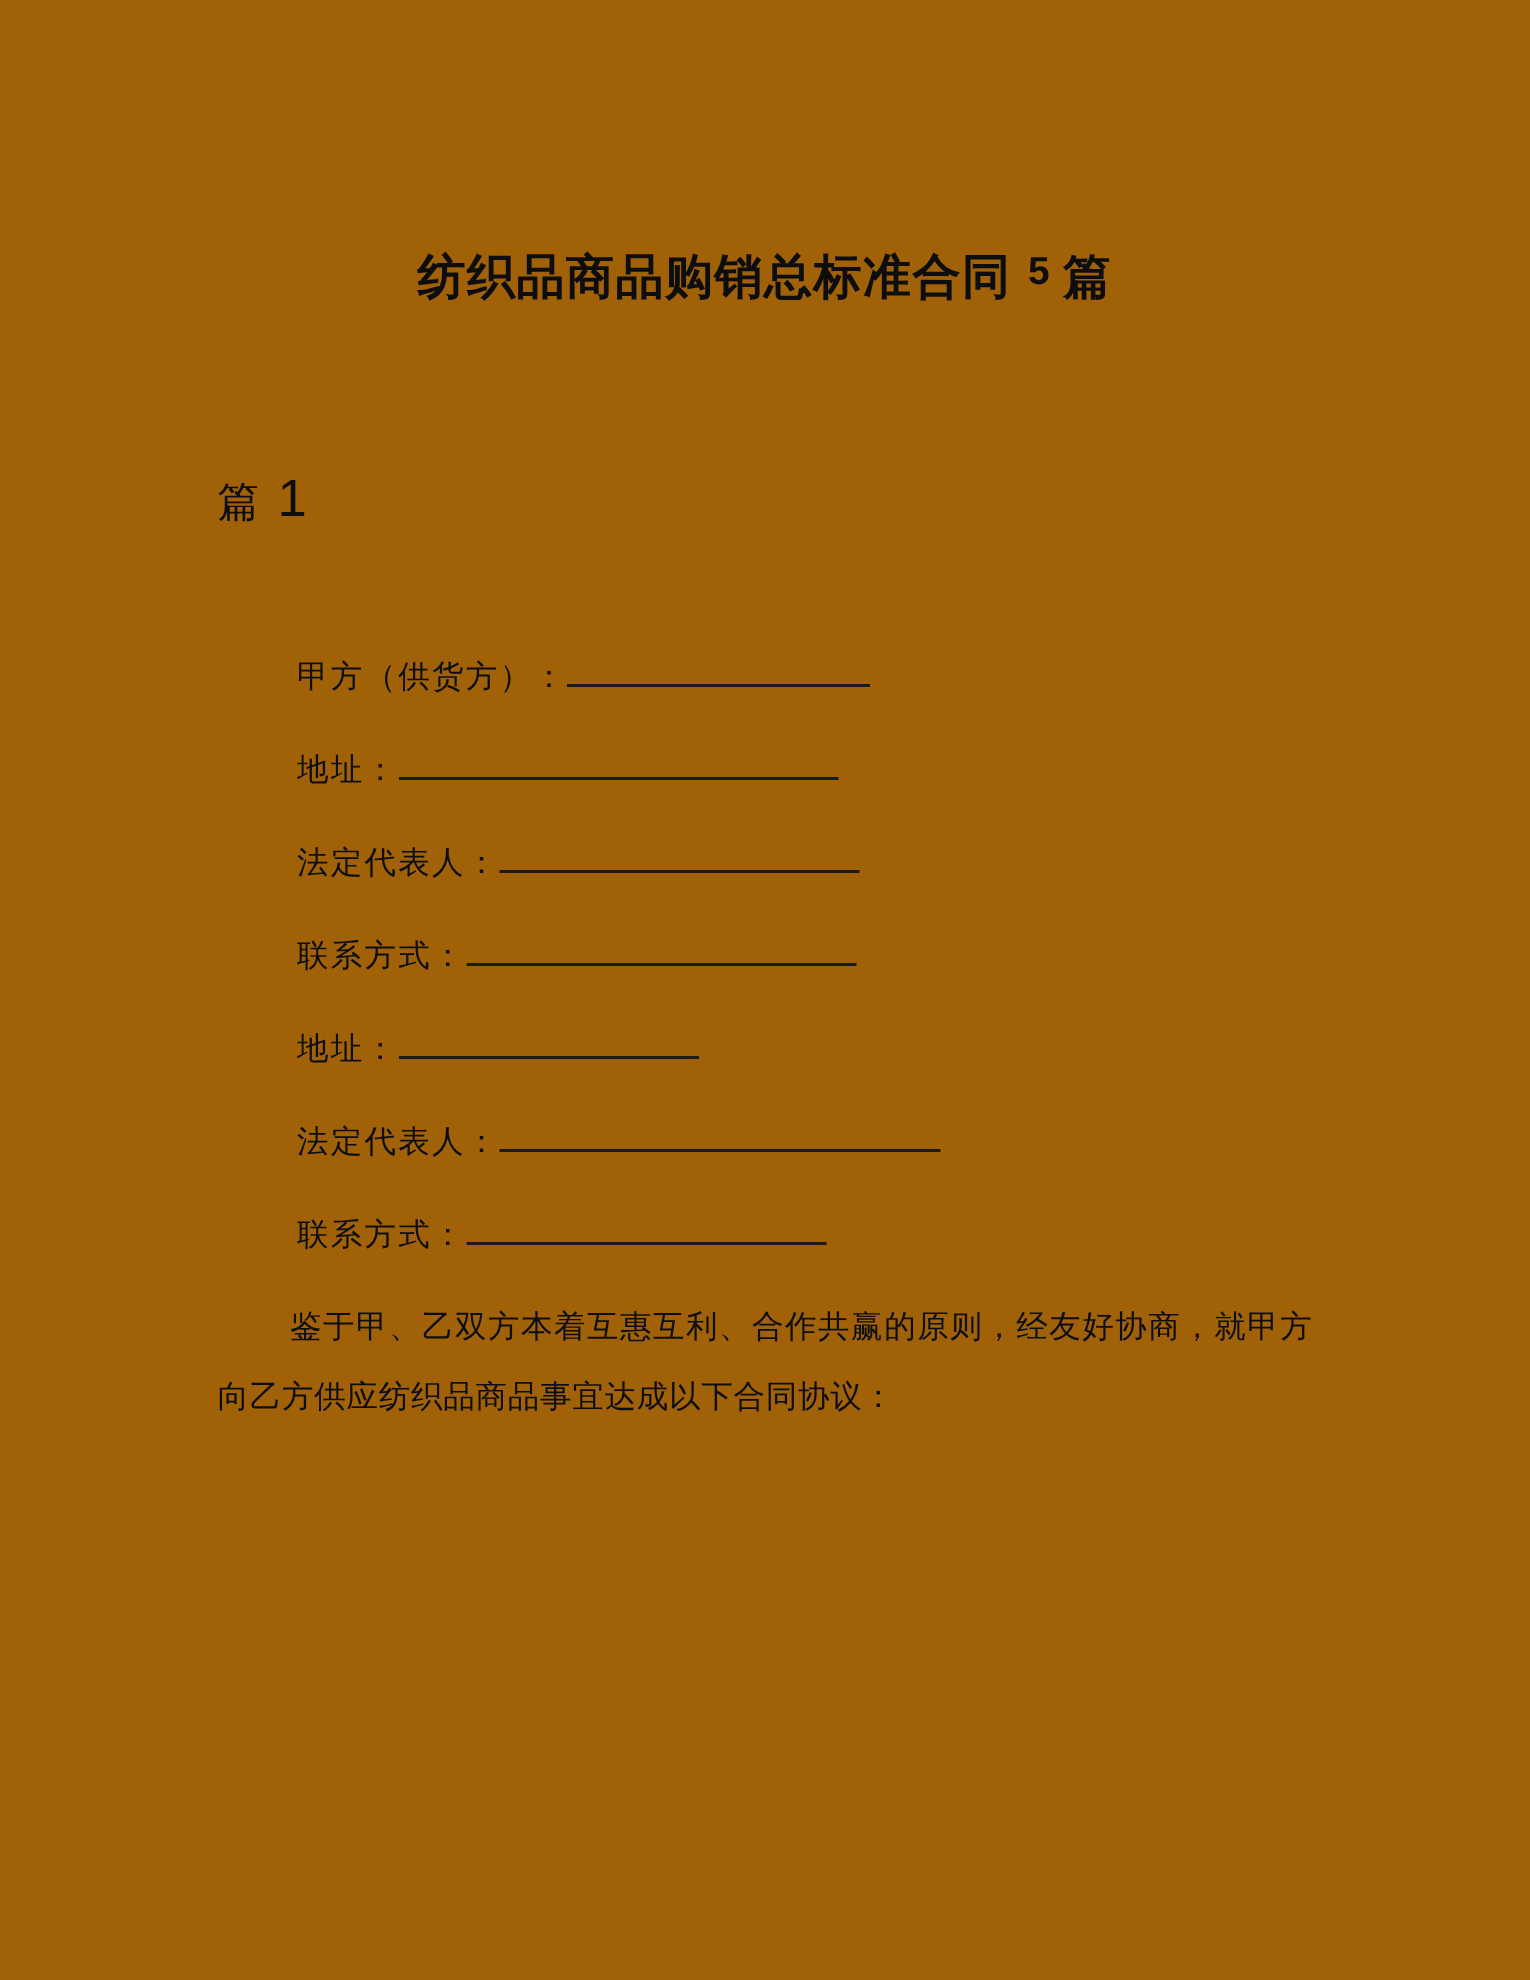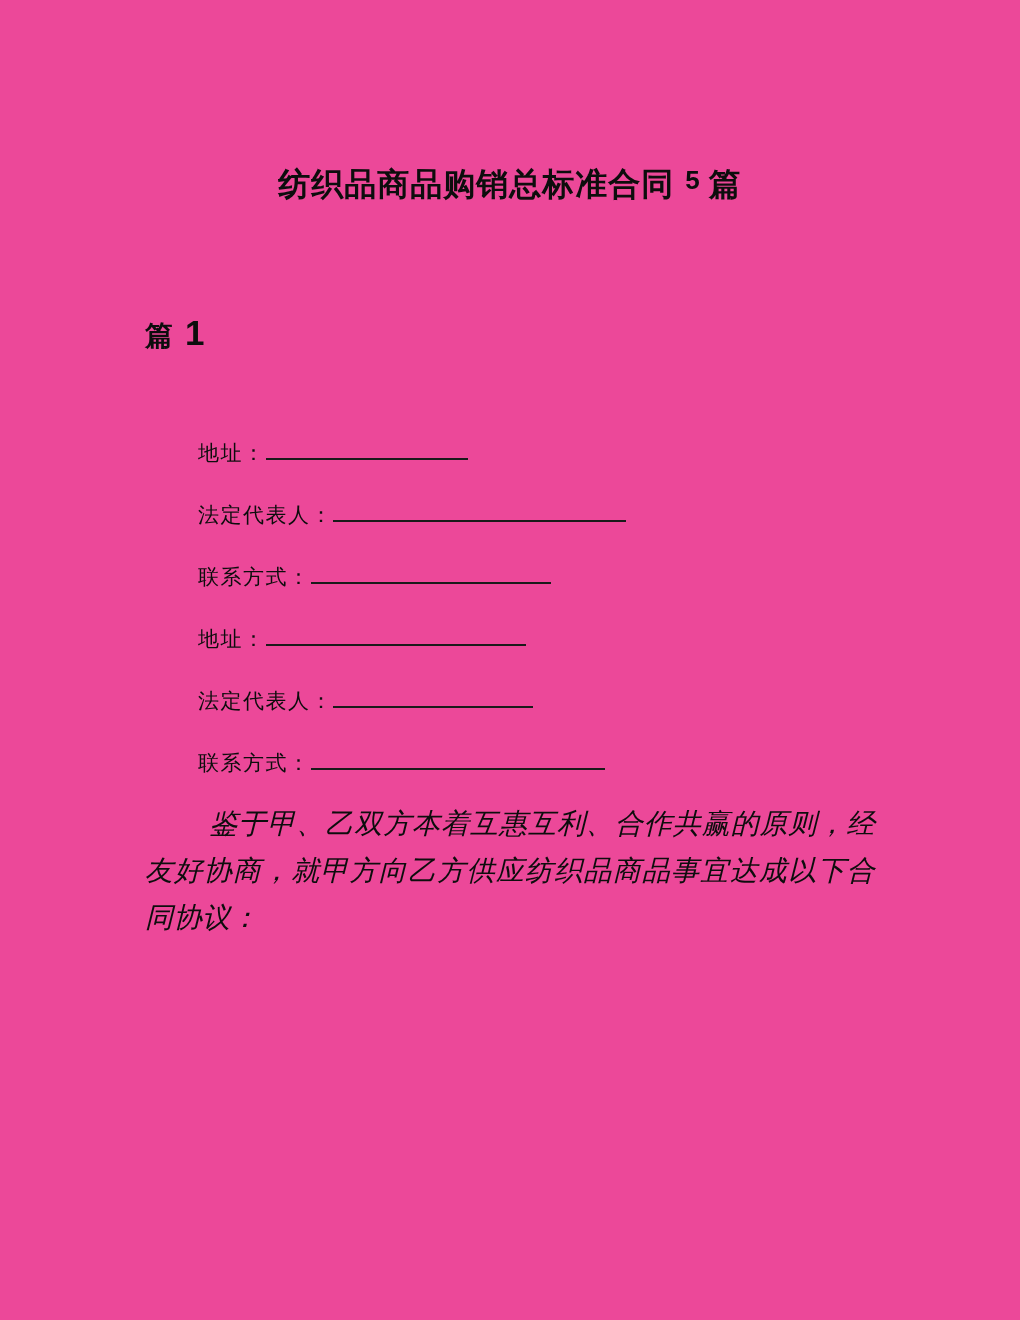--- a/index.html
+++ b/index.html
@@ -5,21 +5,21 @@
   * { margin: 0; padding: 0; box-sizing: border-box; }
   html, body { background: #ffffff; }
   body {
     font-family: "Liberation Sans", "DejaVu Sans", sans-serif;
     color: #0d0d0d;
   }
   .page {
     position: relative;
     width: 1020px;
     height: 1320px;
-    background: #ec4899;
+    background: #a16207;
     overflow: hidden;
   }
   .content {
     position: absolute;
     left: 145px;
     top: 0;
     width: 730px;
   }
   
   .doc-title {
@@ -35,21 +35,21 @@
     font-size: 26px;
     vertical-align: 6px;
     margin: 0 9px 0 11px;
     letter-spacing: 0;
   }
   
   .section-heading {
     margin-top: 107px;
     font-size: 28px;
     line-height: 40px;
-    font-weight: bold;
+    font-weight: normal;
   }
   .section-heading .section-num {
     font-size: 35px;
     margin-left: 12px;
   }
   
   .fields {
     margin-top: 66px;
   }
   .field-row {
@@ -71,39 +71,42 @@
   .field-row:nth-child(2) .blank-line { width: 293px; }
   .field-row:nth-child(3) .blank-line { width: 240px; }
   .field-row:nth-child(4) .blank-line { width: 260px; }
   .field-row:nth-child(5) .blank-line { width: 200px; }
   .field-row:nth-child(6) .blank-line { width: 294px; }
   .field-row:nth-child(7) .blank-line { width: 240px; }
   .field-row:nth-child(8) .blank-line { width: 260px; }
   
   .intro-paragraph {
     margin-top: 6px;
-    font-size: 28px;
+    font-size: 21px;
     line-height: 47px;
     text-align: justify;
     text-indent: 2.3em;
     letter-spacing: 0.5px;
-    font-style: italic;
   }
 </style>
 </head>
 <body>
 
 <div class="page">
   <div class="content">
 
     <h1 class="doc-title"><span>纺织品商品购销总标准合同</span><span class="title-count">5</span><span>篇</span></h1>
 
     <h2 class="section-heading"><span>篇</span><span class="section-num">1</span></h2>
 
     <div class="fields">
+      <div class="field-row">
+        <span class="field-label">甲方（供货方）：</span>
+        <span class="blank-line"></span>
+      </div>
       <div class="field-row">
         <span class="field-label">地址：</span>
         <span class="blank-line"></span>
       </div>
       <div class="field-row">
         <span class="field-label">法定代表人：</span>
         <span class="blank-line"></span>
       </div>
       <div class="field-row">
         <span class="field-label">联系方式：</span>

